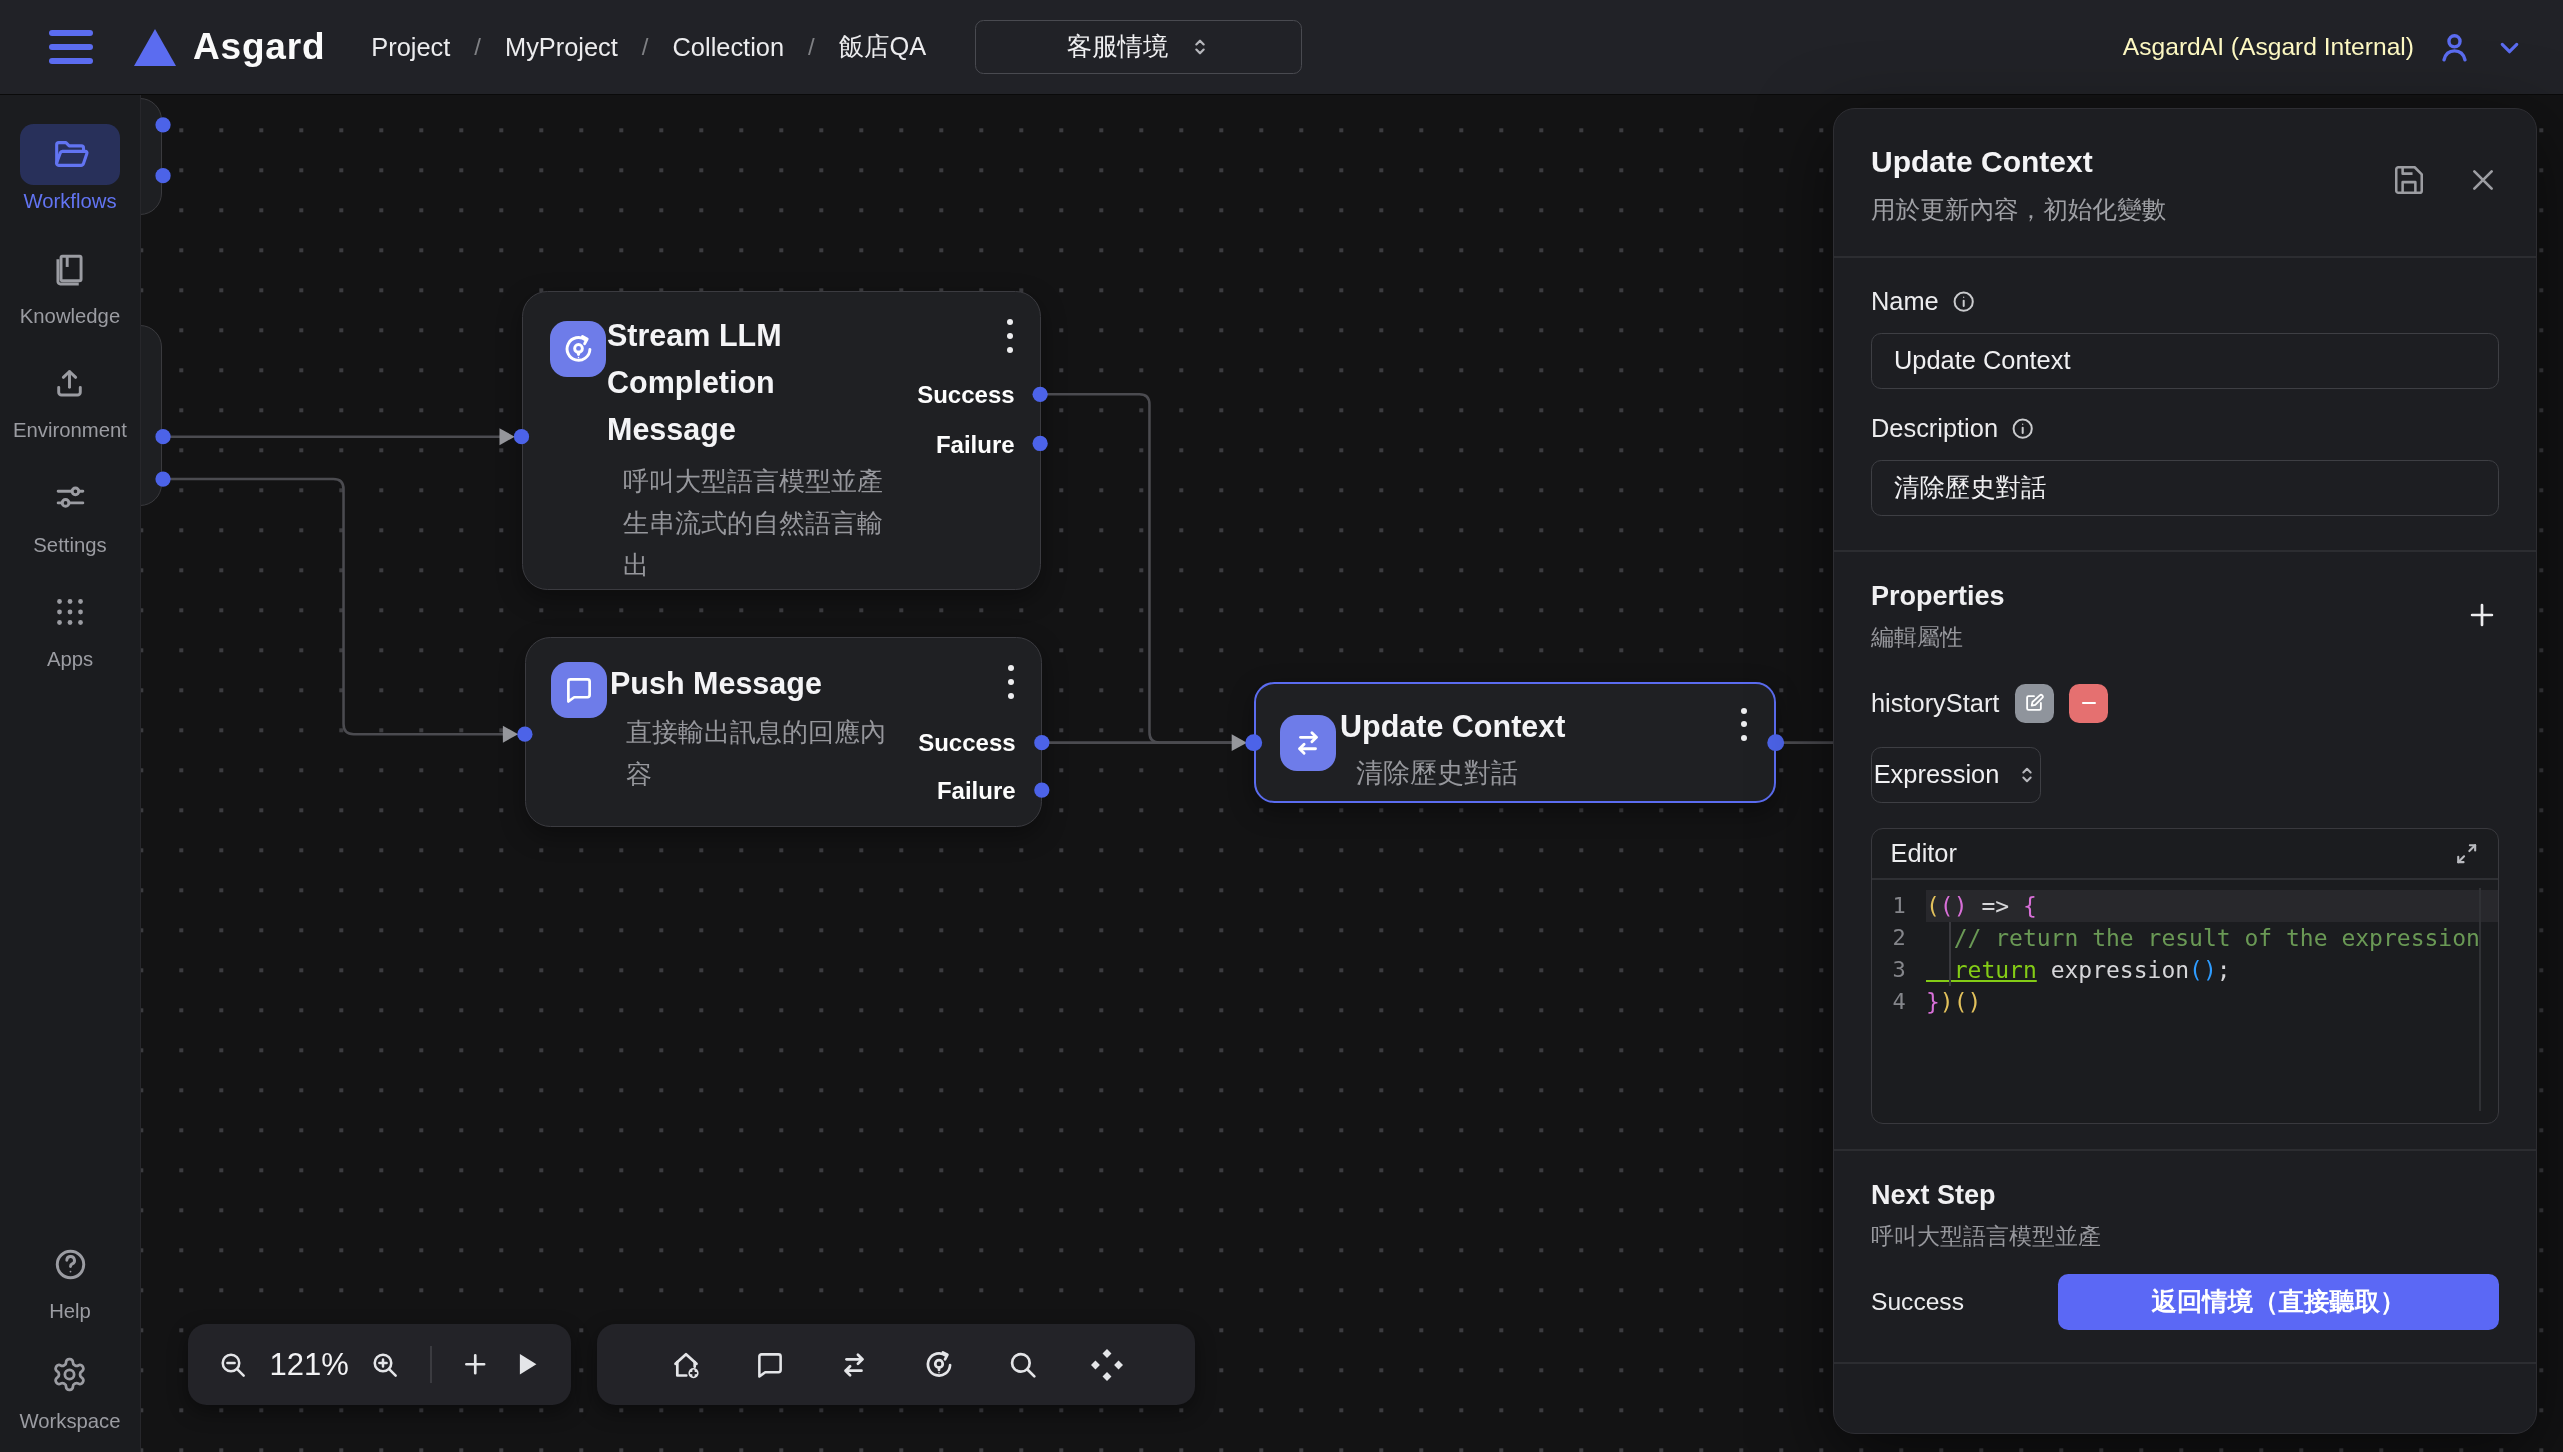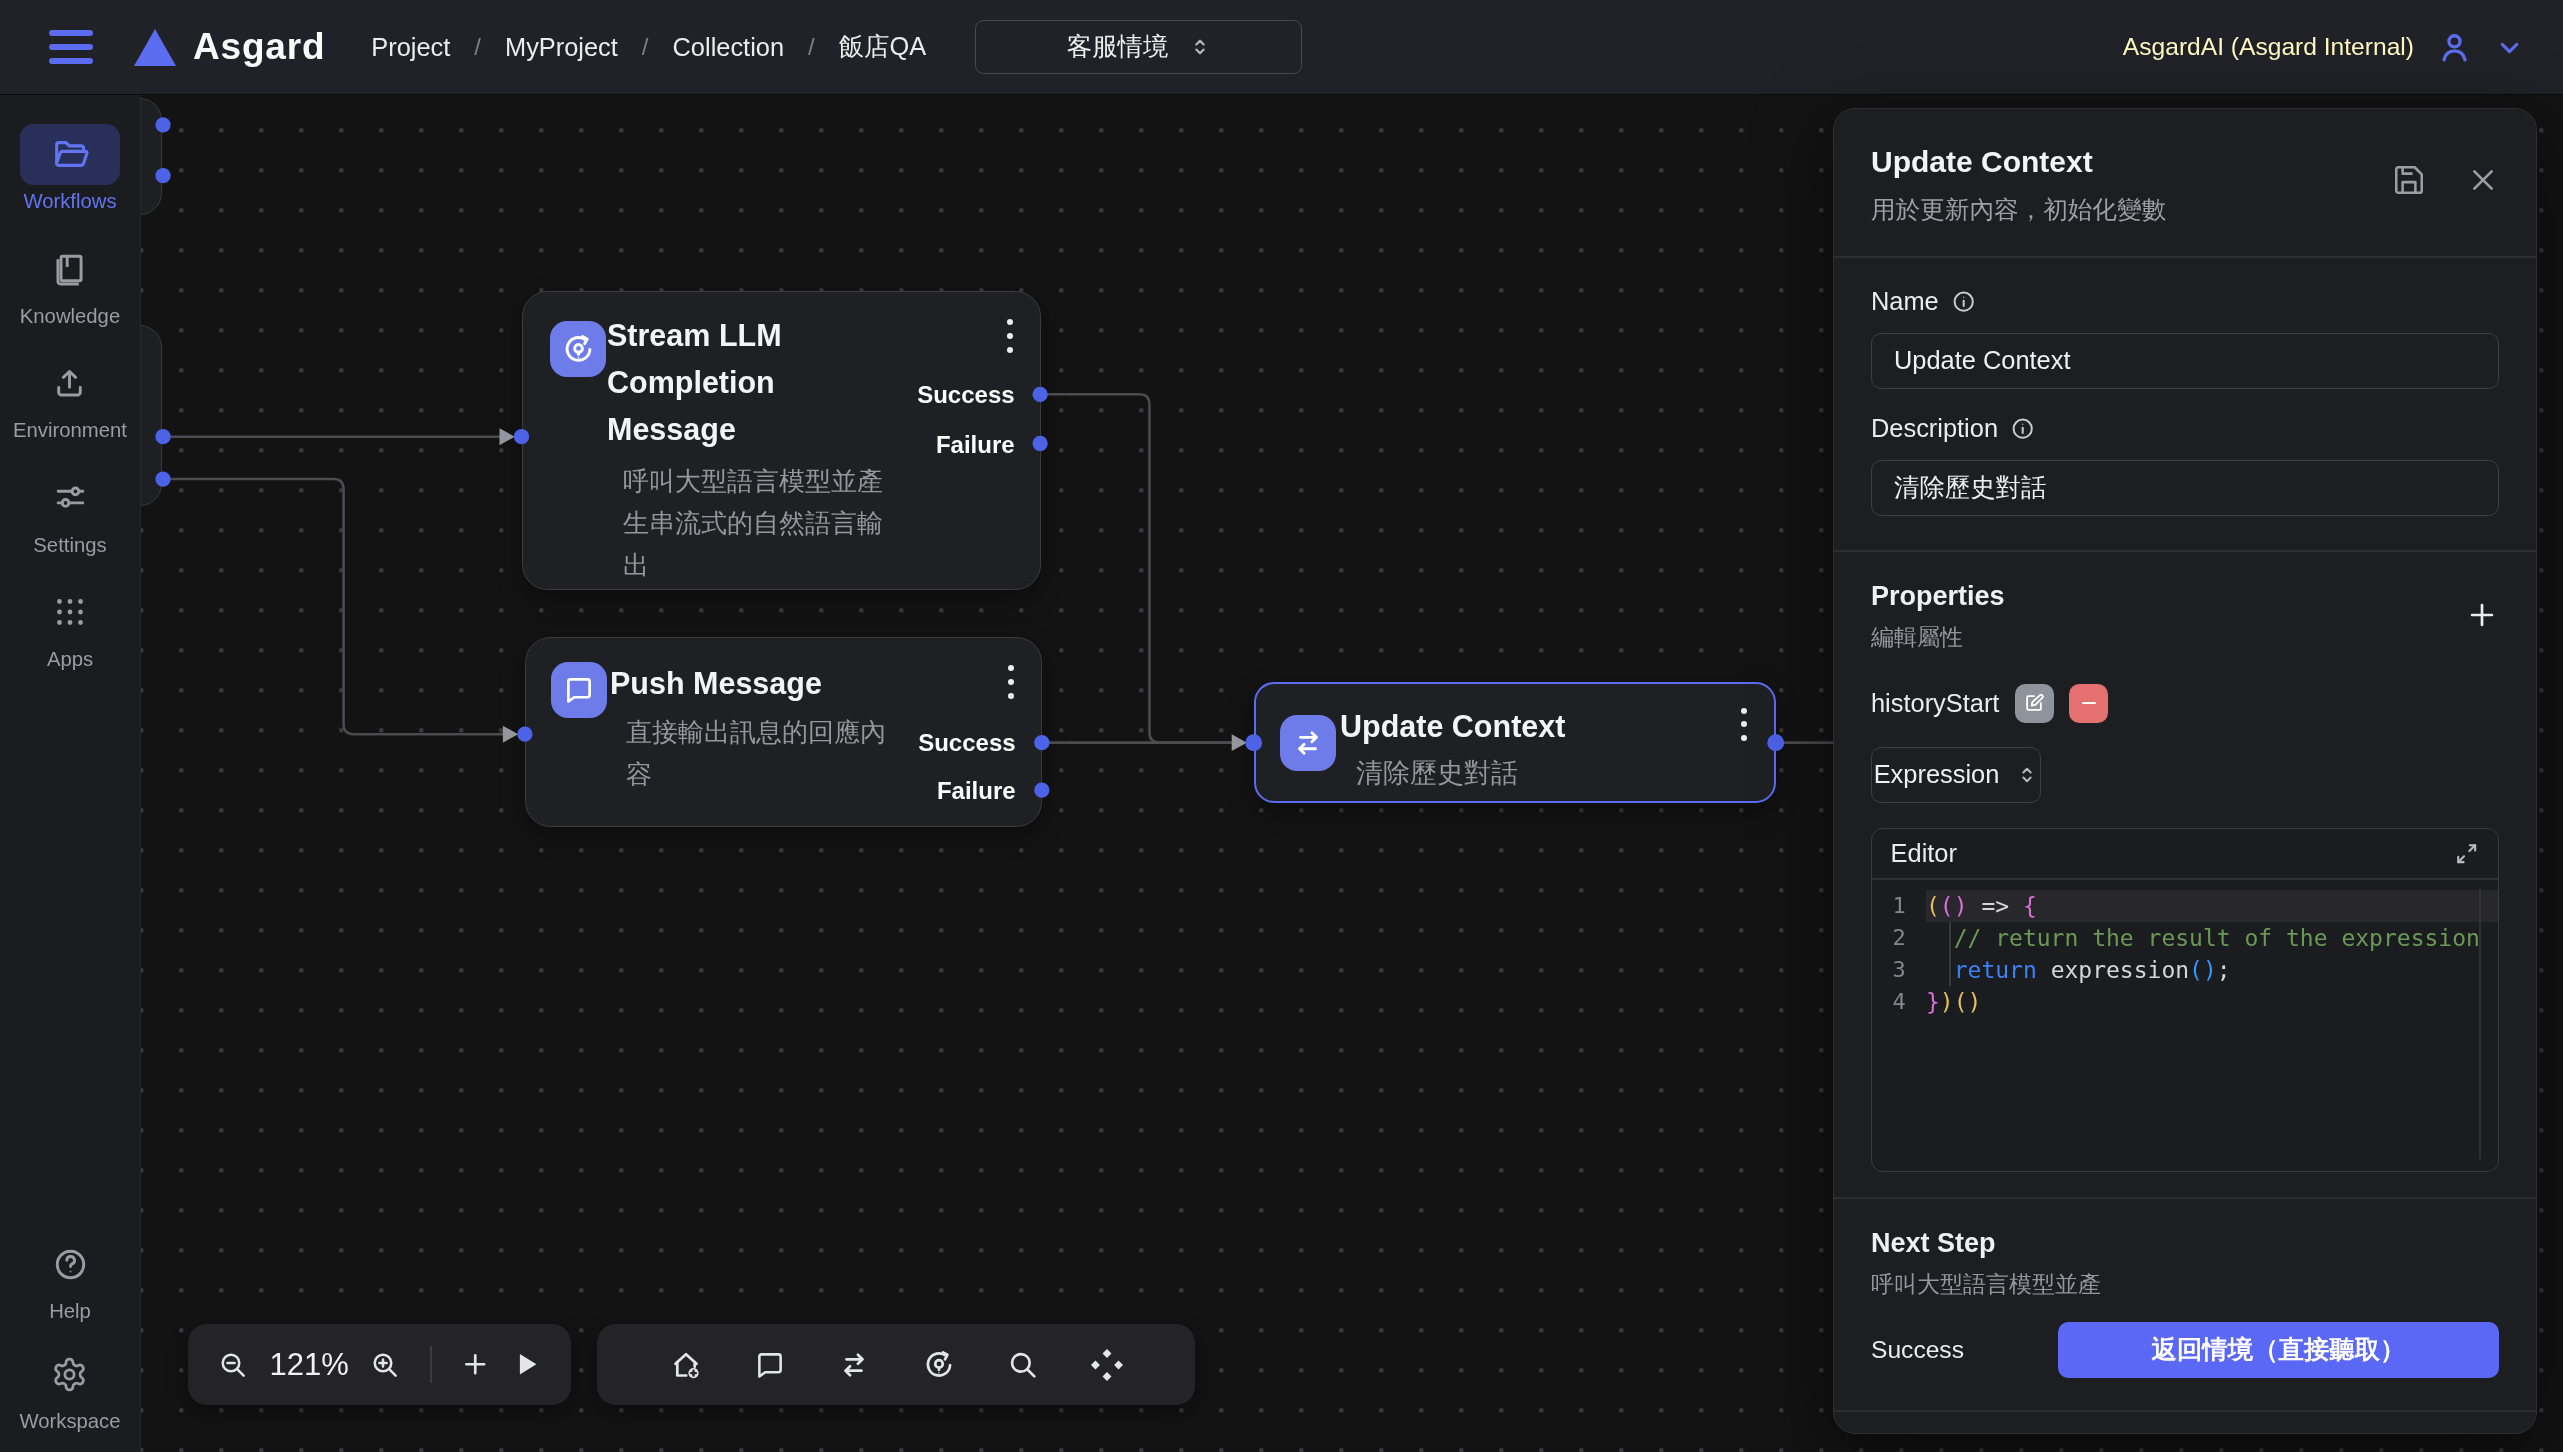--- a/index.html
+++ b/index.html
@@ -93,34 +93,34 @@
   .sq-btn { width:39px; height:39px; border-radius:10.2px; display:flex; align-items:center;
             justify-content:center; color:#ffffff; cursor:pointer; }
   .sq-btn.edit { background:#8f949c; }
   .sq-btn.remove { background:#e57070; }
   .dropdown { margin-top:24px; width:170px; height:56px; border:1.7px solid #3e3f44; border-radius:10.2px;
               display:flex; align-items:center; justify-content:center; gap:17px; font-size:25.4px;
               color:#f0f0f2; cursor:pointer; }
   .dropdown .icon { color:#b6b7bc; }
 
   .editor-box { margin-top:25.4px; border:1.7px solid #39393e; border-radius:12px; background:#1b1c1f;
-                height:344px; overflow:hidden; position:relative; }
+                height:296px; overflow:hidden; position:relative; }
   .editor-head { height:49px; display:flex; align-items:center; justify-content:space-between; padding:0 18.6px; }
   .editor-title { font-size:25.4px; color:#ececee; }
   .editor-head .icon { color:#b9babf; cursor:pointer; }
   .editor-divider { height:1.7px; background:#2f3034; }
   .code-area { position:relative; padding-top:10.2px; font-family:"DejaVu Sans Mono", monospace; font-size:23px; }
   .code-line { display:flex; height:32px; align-items:center; }
   .ln { width:54px; text-align:right; color:#85868b; padding-right:20.3px; flex:none;
         font-size:22px; }
   .ct { flex:1; white-space:pre; color:#d6d6d9; height:32px; line-height:32px; }
   .code-line.active .ct { background:#28282c; }
   .indent-guide { position:absolute; left:77px; top:42px; width:1.7px; height:64px; background:#39393e; }
   .scroll-line { position:absolute; right:17px; top:59px; bottom:12px; width:1.7px; background:#303135; }
-  .tk-gold { color:#e2c15c; } .tk-pink { color:#d86fd8; } .tk-kw { color:#3b82f6; }
+  .tk-gold { color:#e2c15c; } .tk-pink { color:#d86fd8; } .tk-kw { color:#84cc16;text-decoration:underline; }
   .tk-b3 { color:#2e9cff; } .tk-com { color:#6a9955; } .tk-fg { color:#d6d6d9; }
 
   .next-row { margin-top:22px; display:flex; align-items:center; justify-content:space-between; }
   .next-port { font-size:24.6px; color:#ececee; }
   .next-btn { width:441px; height:56px; border:none; border-radius:10.2px; background:#5b68f5; color:#ffffff;
               font-size:25.4px; font-weight:700; font-family:"Liberation Sans", sans-serif; cursor:pointer; }
 </style>
 </head>
 <body>
 

